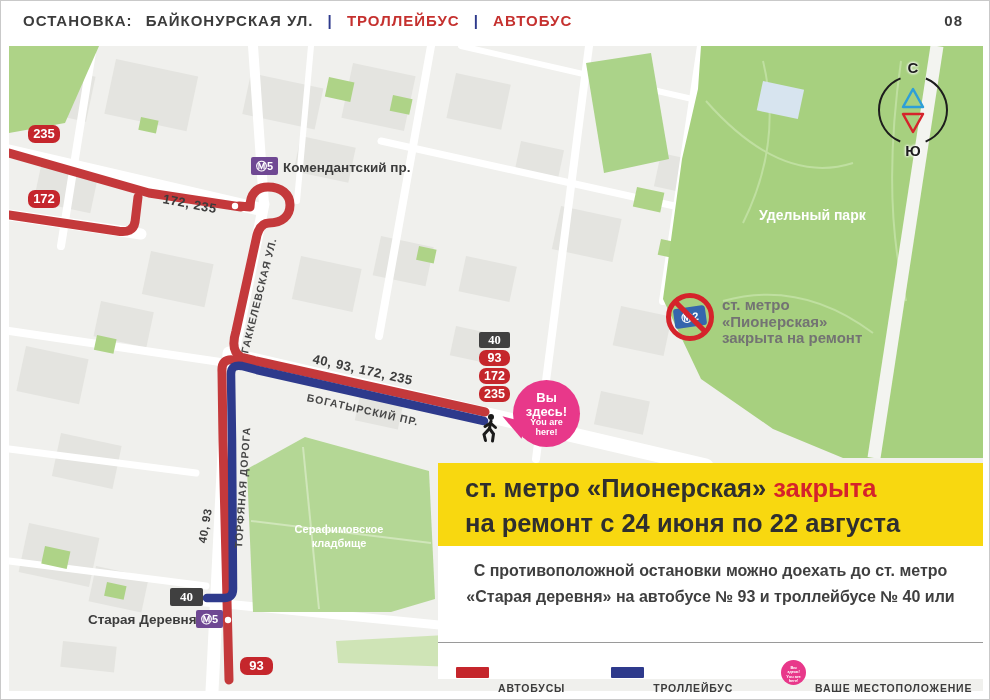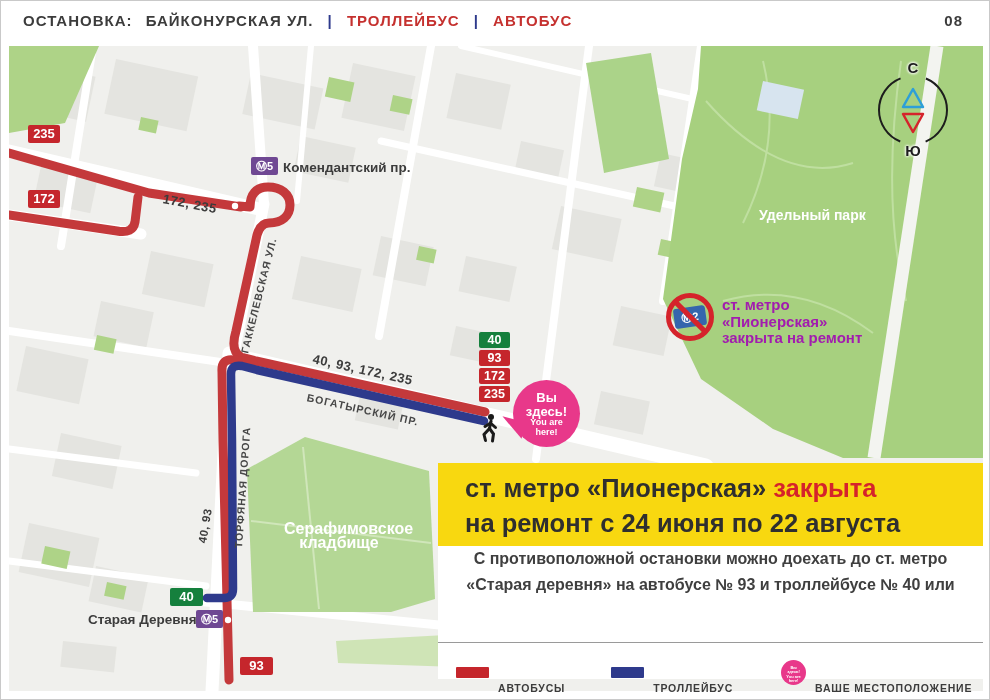--- a/index.html
+++ b/index.html
@@ -17,22 +17,22 @@
   
   .map-svg{position:absolute;left:8px;top:45px;}
   
   .lbl{position:absolute;font-weight:bold;color:#3c3c3c;white-space:nowrap;}
   .route-lbl{font-size:13px;letter-spacing:.5px;transform-origin:0 50%;}
   .street-lbl{font-size:10.5px;letter-spacing:1px;color:#474747;transform-origin:0 50%;}
   .park-lbl{color:#ffffff;text-align:center;}
   
   .badge{position:absolute;color:#fff;font-weight:bold;text-align:center;border-radius:2px;
     font-size:13px;width:32px;height:18px;line-height:18px;font-family:"Liberation Sans",sans-serif;}
-  .badge.red{background:#c5262c;}
-  .badge.navy{background:#15803d;}
+  .badge.red{background:#c5262c;border-radius:7px;}
+  .badge.navy{background:#404040;font-family:Liberation Serif, serif;}
   .badge-stack{position:absolute;left:478px;top:331px;display:flex;flex-direction:column;gap:2px;}
   .badge-stack .badge{position:static;width:31px;height:16px;line-height:16px;font-size:12.5px;}
   
   .metro{position:absolute;background:#6f4893;color:#fff;font-weight:bold;border-radius:2px;
     width:27px;height:18px;line-height:18px;text-align:center;font-size:11px;}
   
   .bubble{position:absolute;left:512px;top:379px;width:67px;height:67px;border-radius:50%;
     background:#e8388a;color:#fff;text-align:center;font-weight:bold;padding-top:0;z-index:6;}
   .bubble .ru{font-size:13px;line-height:13.5px;}
   .bubble .en{font-size:9px;line-height:9.5px;}
@@ -40,32 +40,32 @@
   .bubble-tail{position:absolute;left:499px;top:418px;width:0;height:0;z-index:5;
     border-right:24px solid #e8388a;border-bottom:17px solid transparent;transform:rotate(14deg);}
   .walker{position:absolute;left:478px;top:412px;z-index:7;}
   
   .noentry{position:absolute;left:665px;top:292px;width:48px;height:48px;z-index:4;}
   .noentry .mbox{position:absolute;left:8px;top:14px;width:32px;height:20px;background:#3566ad;
     border-radius:3px;color:#fff;font-size:11px;font-weight:bold;text-align:center;line-height:20px;transform:rotate(-8deg);}
   .noentry .slash{position:absolute;left:21.5px;top:2px;width:5px;height:44px;background:#d5232b;
     border-radius:2px;transform:rotate(-45deg);}
   .noentry .ring{position:absolute;left:0;top:0;width:38px;height:38px;border:5px solid #d5232b;border-radius:50%;}
-  .closed-note{position:absolute;left:721px;top:296px;color:#a21caf;font-weight:bold;
+  .closed-note{position:absolute;left:721px;top:296px;color:#737373;font-weight:bold;
     font-size:15px;line-height:16.5px;white-space:nowrap;}
   
   .compass{position:absolute;left:874px;top:56px;width:76px;height:104px;}
   .compass .letter{position:absolute;left:50%;transform:translateX(-50%);font-size:15px;font-weight:bold;color:#1d1d1d;
     text-shadow:0 0 3px #fff,0 0 3px #fff,0 0 3px #fff;}
   
   .banner{position:absolute;left:437px;top:462px;width:545px;height:83px;background:#f8d810;
     box-sizing:border-box;padding:8px 16px 0 27px;font-size:25.5px;line-height:35px;font-weight:bold;color:#2f2f2f;z-index:10;}
   .banner .hl{color:#d5232b;}
   .panel-body{position:absolute;left:437px;top:545px;width:545px;height:133px;background:#ffffff;z-index:10;box-sizing:border-box;}
-  .desc{text-align:center;font-size:16px;line-height:26px;font-weight:bold;color:#3f3f3f;}
+  .desc{padding-top:12px;text-align:center;font-size:16px;line-height:26px;font-weight:bold;color:#3f3f3f;}
   .divider{position:absolute;left:0;top:96px;width:545px;height:1px;background:#9a9a9a;}
   .legend{position:absolute;left:18px;top:104px;width:520px;display:flex;align-items:center;}
   .legend .swatch{width:33px;height:11px;border-radius:1px;}
   .legend .swatch.red{background:#c5262c;}
   .legend .swatch.blue{background:#2e3a8c;}
   .legend .ltext{font-size:10.5px;font-weight:bold;letter-spacing:.8px;color:#3c3c3c;margin-left:9px;margin-top:32px;}
   .legend .dot{width:25px;height:25px;border-radius:50%;background:#e8388a;color:#fff;font-weight:bold;
     text-align:center;font-size:4px;line-height:4.5px;padding-top:6px;box-sizing:border-box;margin-left:48px;}
   .legend .gap{margin-left:46px;}
 </style>
@@ -190,21 +190,21 @@
 
   <div class="metro" style="left:250px;top:156px;">Ⓜ5</div>
   <div class="lbl" style="left:282px;top:159px;font-size:13.5px;">Комендантский пр.</div>
 
   <div class="lbl" style="left:87px;top:611px;font-size:13.5px;">Старая Деревня</div>
   <div class="metro" style="left:195px;top:609px;">Ⓜ5</div>
   <div class="badge navy" style="left:169px;top:587px;width:33px;">40</div>
   <div class="badge red" style="left:239px;top:656px;width:33px;">93</div>
 
   <div class="lbl park-lbl" style="left:758px;top:206px;font-size:14px;">Удельный парк</div>
-  <div class="lbl park-lbl" style="left:283px;top:521px;font-size:16px;width:110px;line-height:14px;">
+  <div class="lbl park-lbl" style="left:283px;top:521px;font-size:11px;width:110px;line-height:14px;">
     <div>Серафимовское</div>
     <div>кладбище</div>
   </div>
 
   <div class="badge-stack">
     <div class="badge navy">40</div>
     <div class="badge red">93</div>
     <div class="badge red">172</div>
     <div class="badge red">235</div>
   </div>

